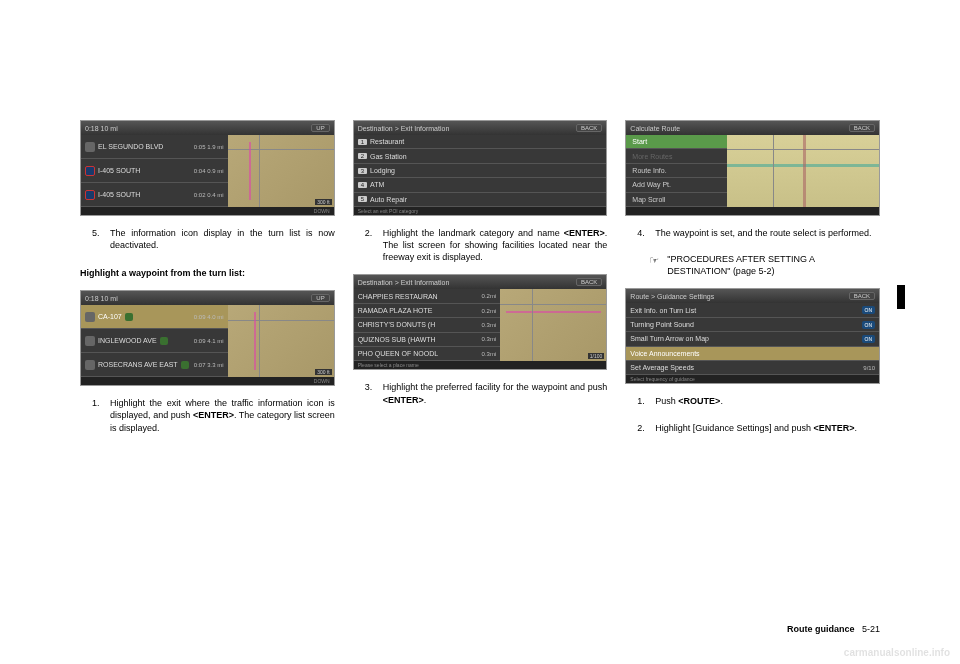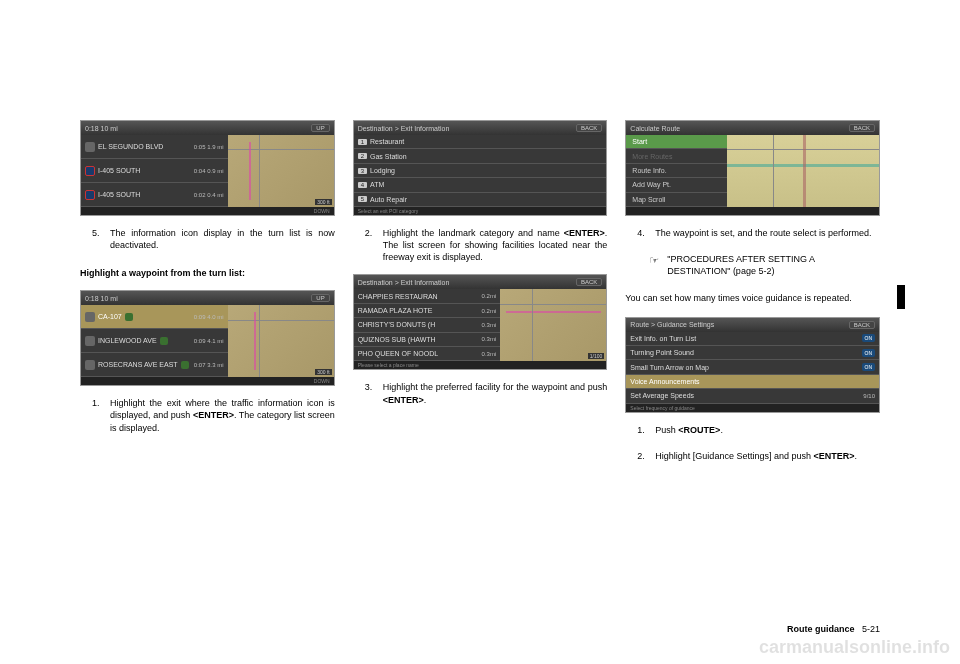--- a/index.html
+++ b/index.html
@@ -179,21 +179,21 @@
       right: 55px;
       top: 285px;
       width: 8px;
       height: 24px;
       background: #000;
     }
     .watermark {
       position: absolute;
       bottom: 6px;
       right: 10px;
-      font-size: 18px;
+      font-size: 10px;
       color: rgba(0,0,0,0.12);
       font-weight: bold;
     }
     .scale-box {
       position: absolute;
       bottom: 2px;
       right: 2px;
       background: #333;
       color: #ccc;
       font-size: 5px;
@@ -404,21 +404,20 @@
       <span class="num">4.</span>
       <span class="txt">The waypoint is set, and the route select is performed.</span>
     </div>
 
     <div class="ref-item">
       <span class="ref-icon">☞</span>
       <span>"PROCEDURES AFTER SETTING A DESTINATION" (page 5-2)</span>
     </div>
 
 
-    <div class="para">You can set how many times voice guidance is repeated.</div>
 
     <div class="screenshot">
       <div class="screen-topbar">
         <span>Route &gt; Guidance Settings</span>
         <span class="back">BACK</span>
       </div>
       <div class="screen-body">
         <div class="screen-list full">
           <div class="screen-row">
               <span>Exit Info. on Turn List</span>

